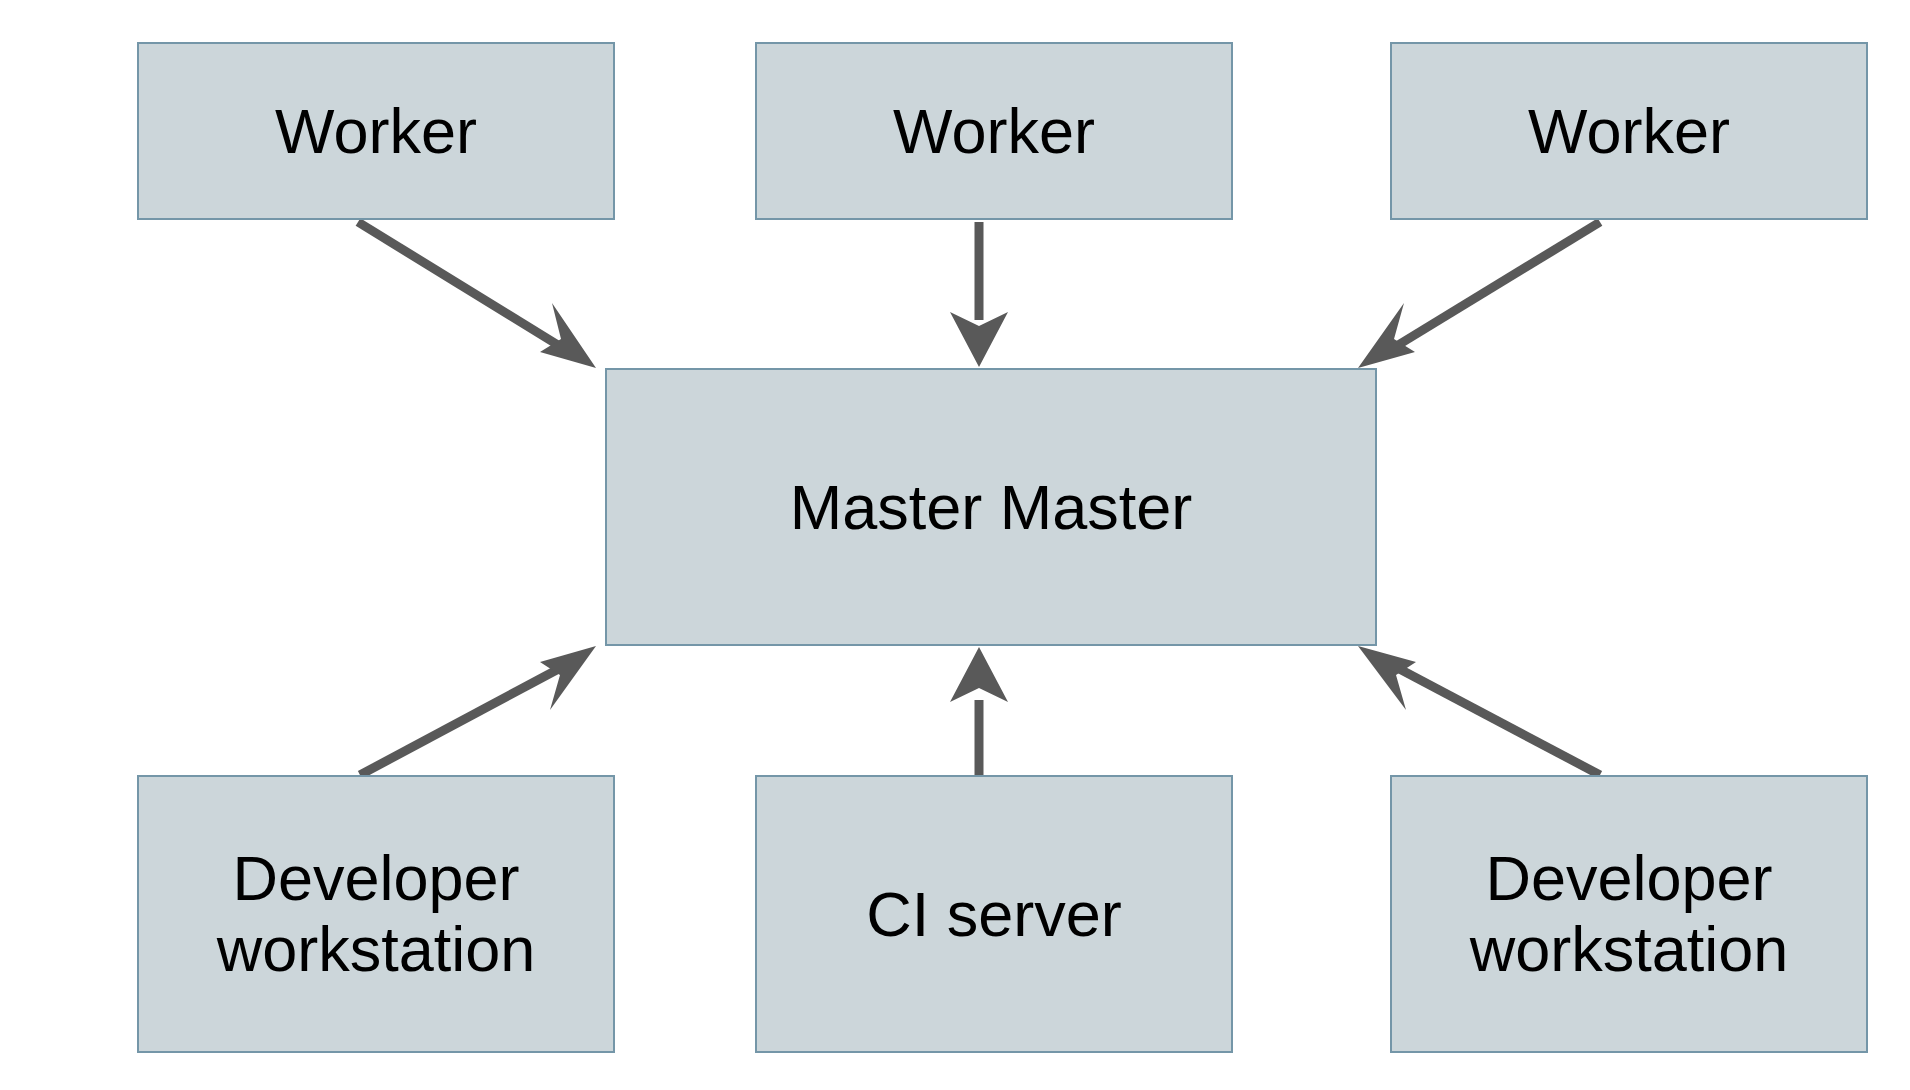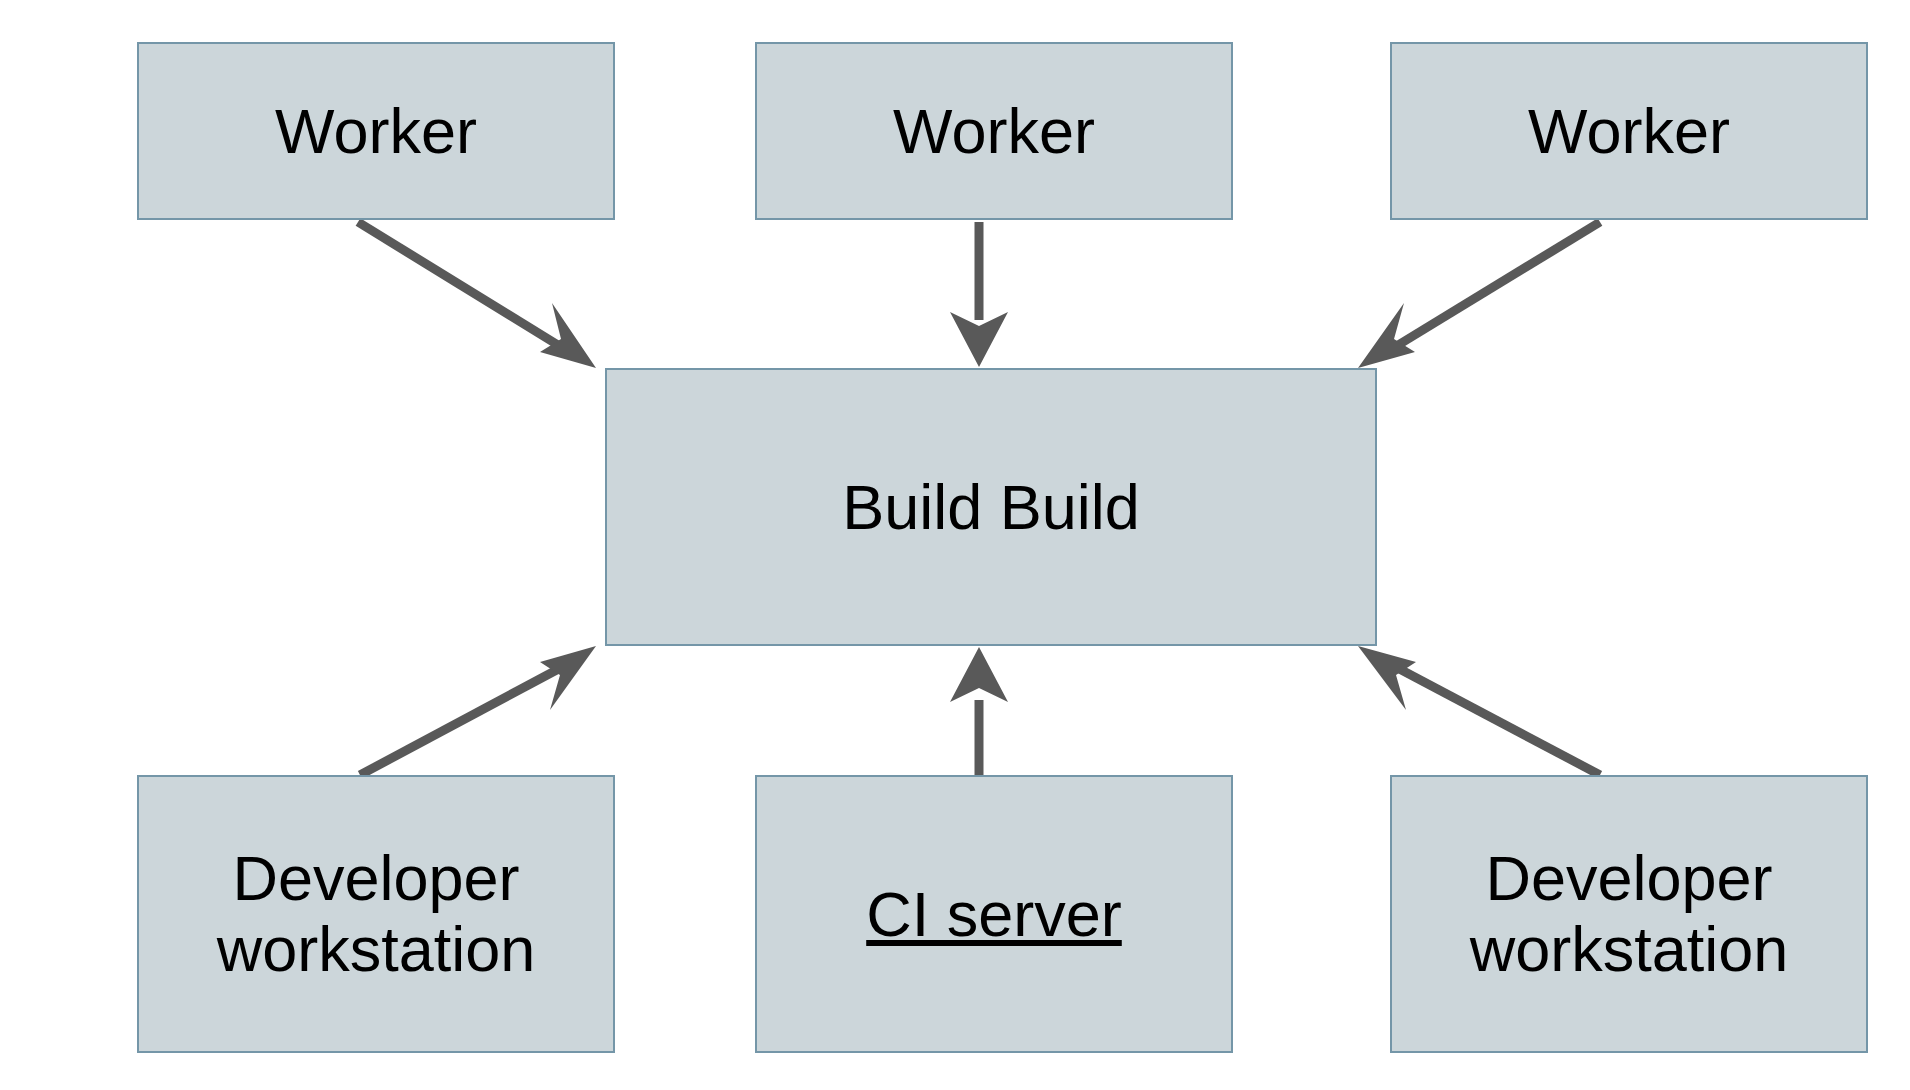--- a/index.html
+++ b/index.html
@@ -49,21 +49,21 @@
     white-space: pre-line;
   }
   
   #node-worker-1 { left: 122px;  top: 42px;  width: 478px; height: 178px; font-size: 63px; }
   #node-worker-2 { left: 740px;  top: 42px;  width: 478px; height: 178px; font-size: 63px; }
   #node-worker-3 { left: 1375px; top: 42px;  width: 478px; height: 178px; font-size: 63px; }
   
   #node-build-master { left: 590px; top: 368px; width: 772px; height: 278px; font-size: 63px; }
   
   #node-dev-1 { left: 122px;  top: 775px; width: 478px; height: 278px; font-size: 63px; }
-  #node-ci    { left: 740px;  top: 775px; width: 478px; height: 278px; font-size: 63px; text-decoration: underline; }
+  #node-ci    { left: 740px;  top: 775px; width: 478px; height: 278px; font-size: 63px; }
   #node-dev-2 { left: 1375px; top: 775px; width: 478px; height: 278px; font-size: 63px; }
 </style>
 </head>
 <body>
 
 <div id="canvas">
 
   <svg id="edges" viewBox="0 0 1910 1090" width="1910" height="1090" xmlns="http://www.w3.org/2000/svg">
 
     <g>
@@ -103,21 +103,21 @@
 
   <div class="node" id="node-worker-2">
     <span class="node-label">Worker</span>
   </div>
 
   <div class="node" id="node-worker-3">
     <span class="node-label">Worker</span>
   </div>
 
   <div class="node" id="node-build-master">
-    <span class="node-label">Build Build</span>
+    <span class="node-label">Master Master</span>
   </div>
 
   <div class="node" id="node-dev-1">
     <span class="node-label">Developer
 workstation</span>
   </div>
 
   <div class="node" id="node-ci">
     <span class="node-label">CI server</span>
   </div>

